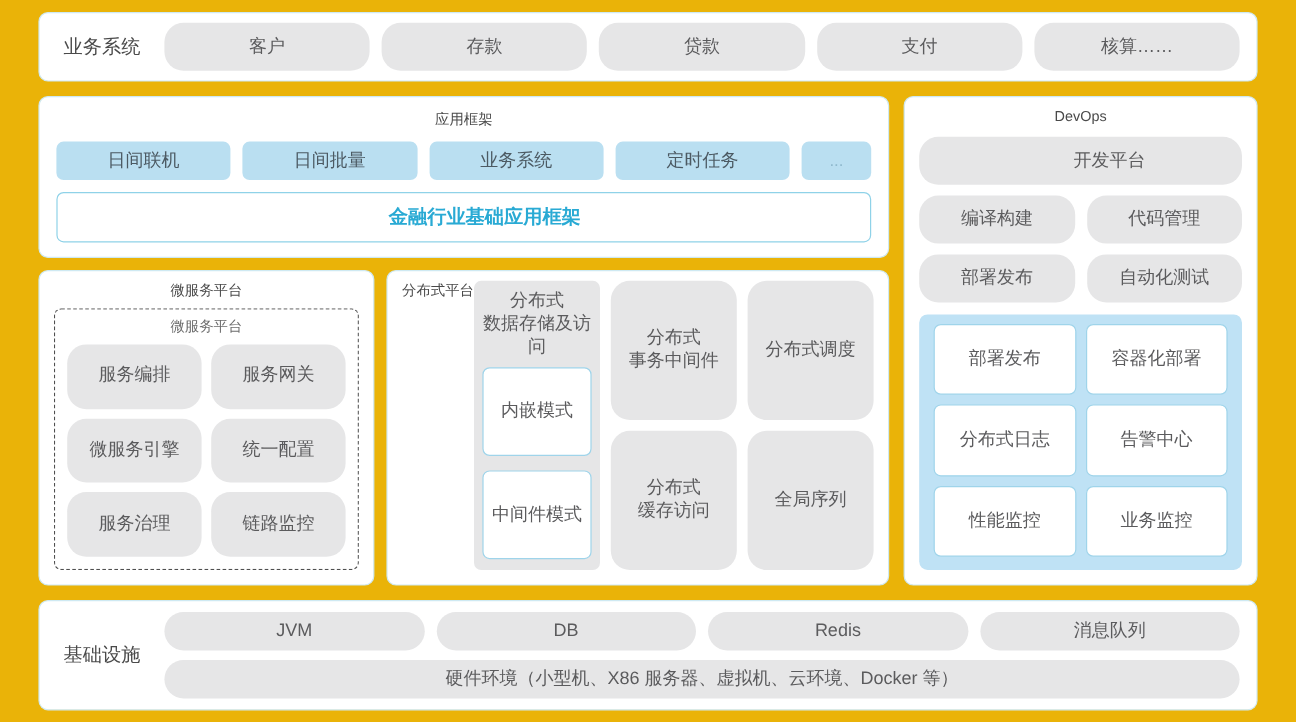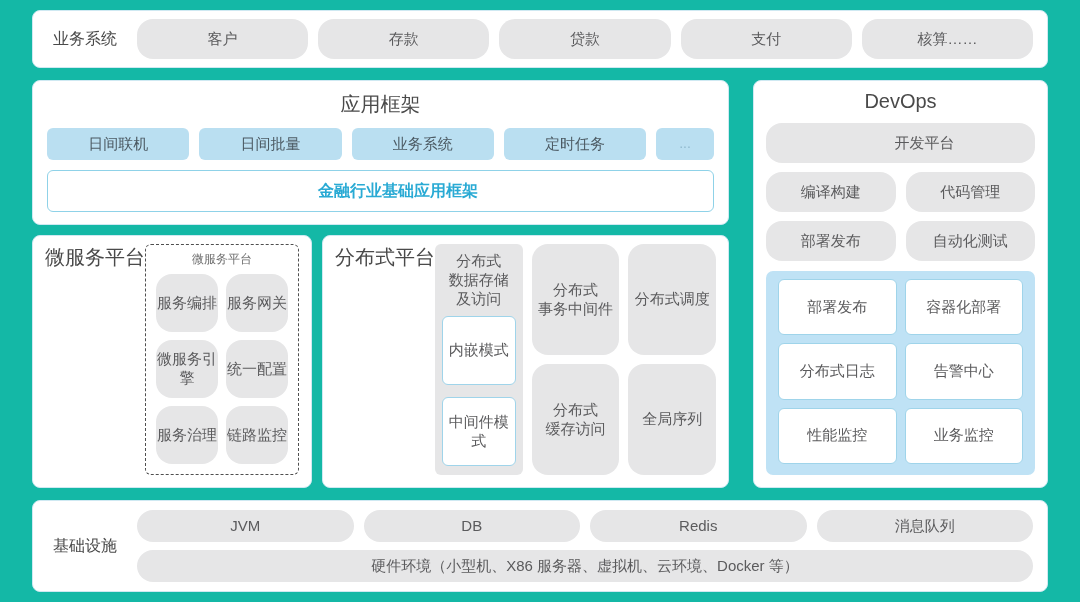--- a/index.html
+++ b/index.html
@@ -12,21 +12,21 @@
     height: 602px;
     font-family: "Liberation Sans", "DejaVu Sans", sans-serif;
     color: #4a4a4a;
     overflow: hidden;
   }
 
   .page {
     position: relative;
     width: 1080px;
     height: 602px;
-    background: #14b8a6;
+    background: #eab308;
     box-sizing: border-box;
     padding: 10px 32px 10px 32px;
     display: flex;
     flex-direction: column;
     gap: 12px;
   }
 
   
   .card {
     background: #ffffff;
@@ -71,21 +71,21 @@
     justify-content: center;
     text-align: center;
     color: #5b5b5d;
     font-size: 15px;
     line-height: 1.25;
     box-sizing: border-box;
   }
 
   .card-title {
     text-align: center;
-    font-size: 20px;
+    font-size: 12px;
     color: #4a4a4a;
   }
 
   
   .biz-row {
     height: 58px;
     display: flex;
     align-items: center;
     padding: 0 14px 0 0;
     flex: 0 0 auto;
@@ -119,21 +119,20 @@
     display: flex;
     flex-direction: column;
     gap: 10px;
     min-width: 0;
   }
   .mid-right {
     width: 295px;
     min-width: 295px;
     display: flex;
     flex-direction: column;
-    margin-left: 12px;
   }
 
   
   .appfw {
     padding: 10px 14px 12px 14px;
     flex: 0 0 auto;
   }
   .appfw .card-title { margin-bottom: 10px; }
   .appfw-pills {
     display: flex;
@@ -162,21 +161,21 @@
     flex: 1;
     display: flex;
     gap: 10px;
     min-height: 0;
   }
   .msp {
     width: 280px;
     min-width: 280px;
     padding: 8px 12px 12px 12px;
     display: flex;
-    flex-direction: row;
+    flex-direction: column;
   }
   .msp .card-title { margin-bottom: 6px; }
   .msp-dashed {
     flex: 1;
     border: 1px dashed #4f4f4f;
     border-radius: 6px;
     padding: 6px 10px 10px 10px;
     display: flex;
     flex-direction: column;
     box-sizing: border-box;

